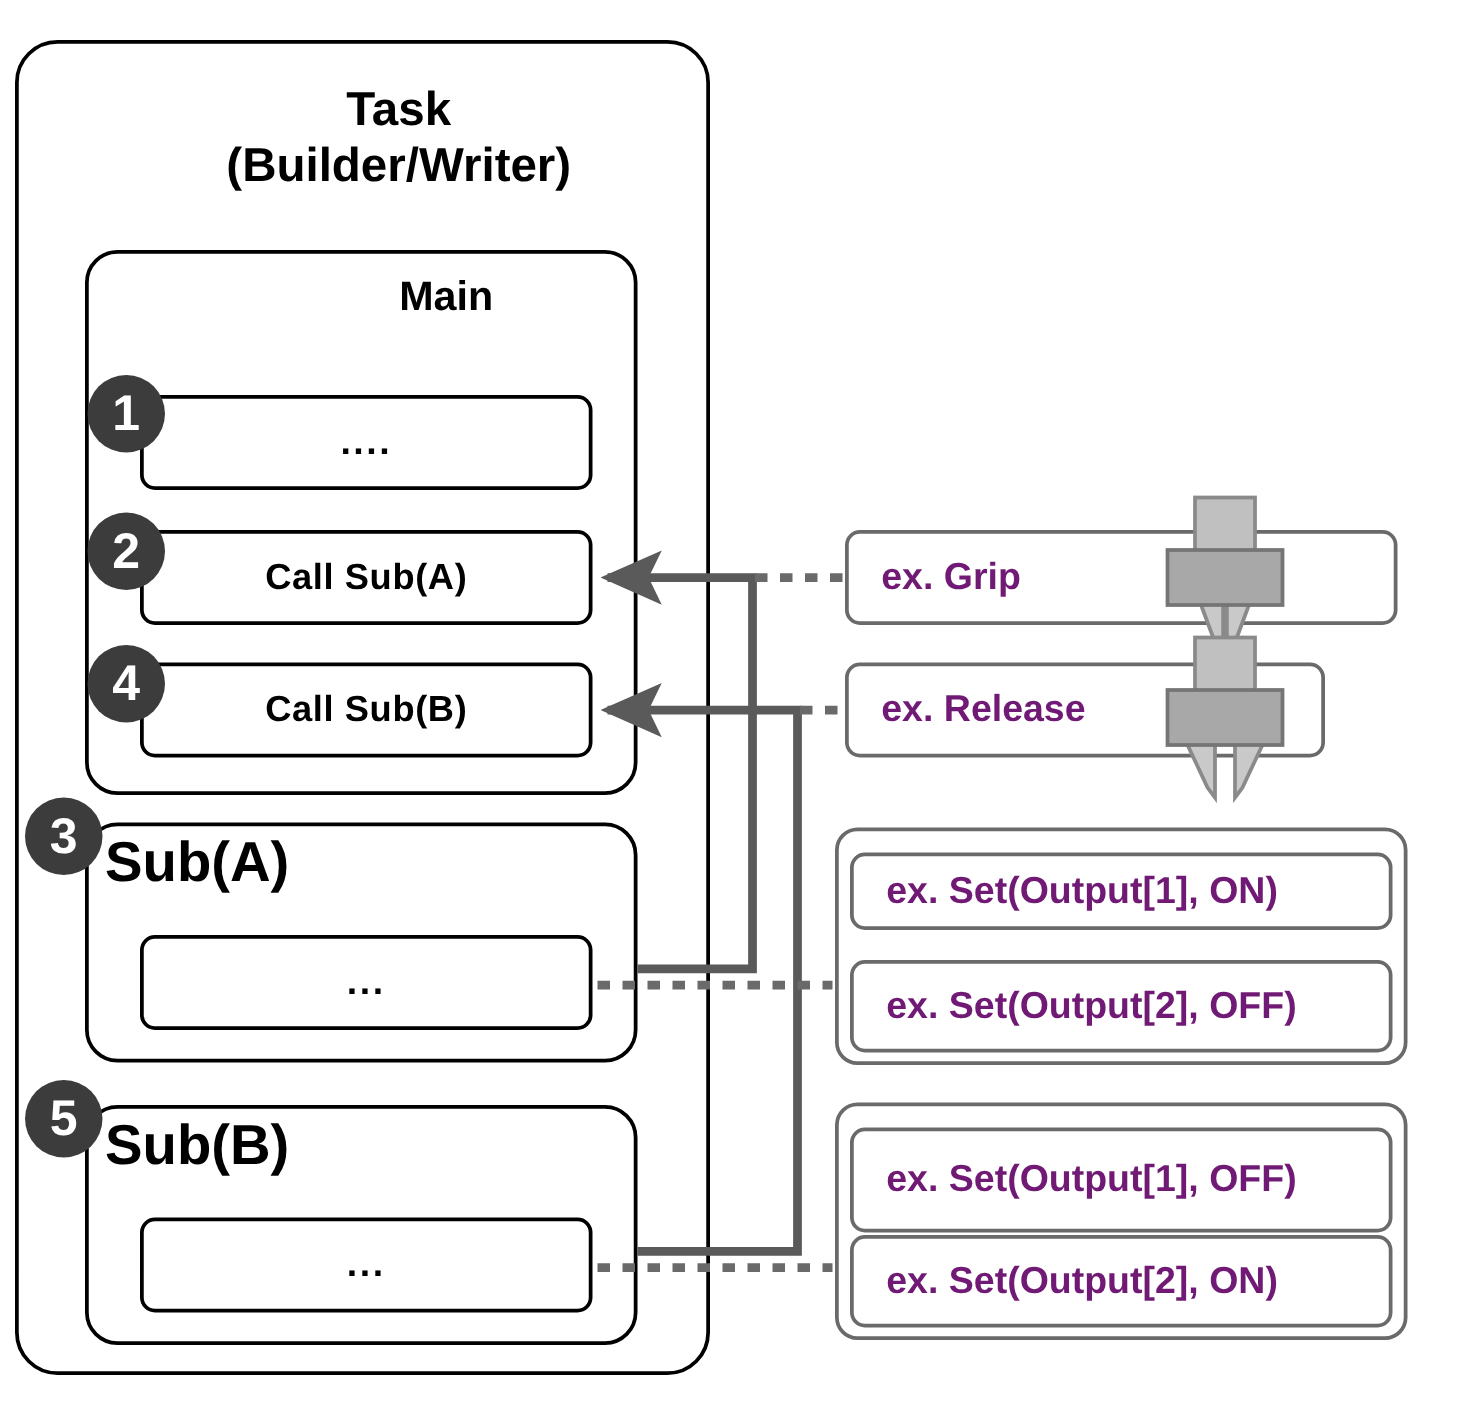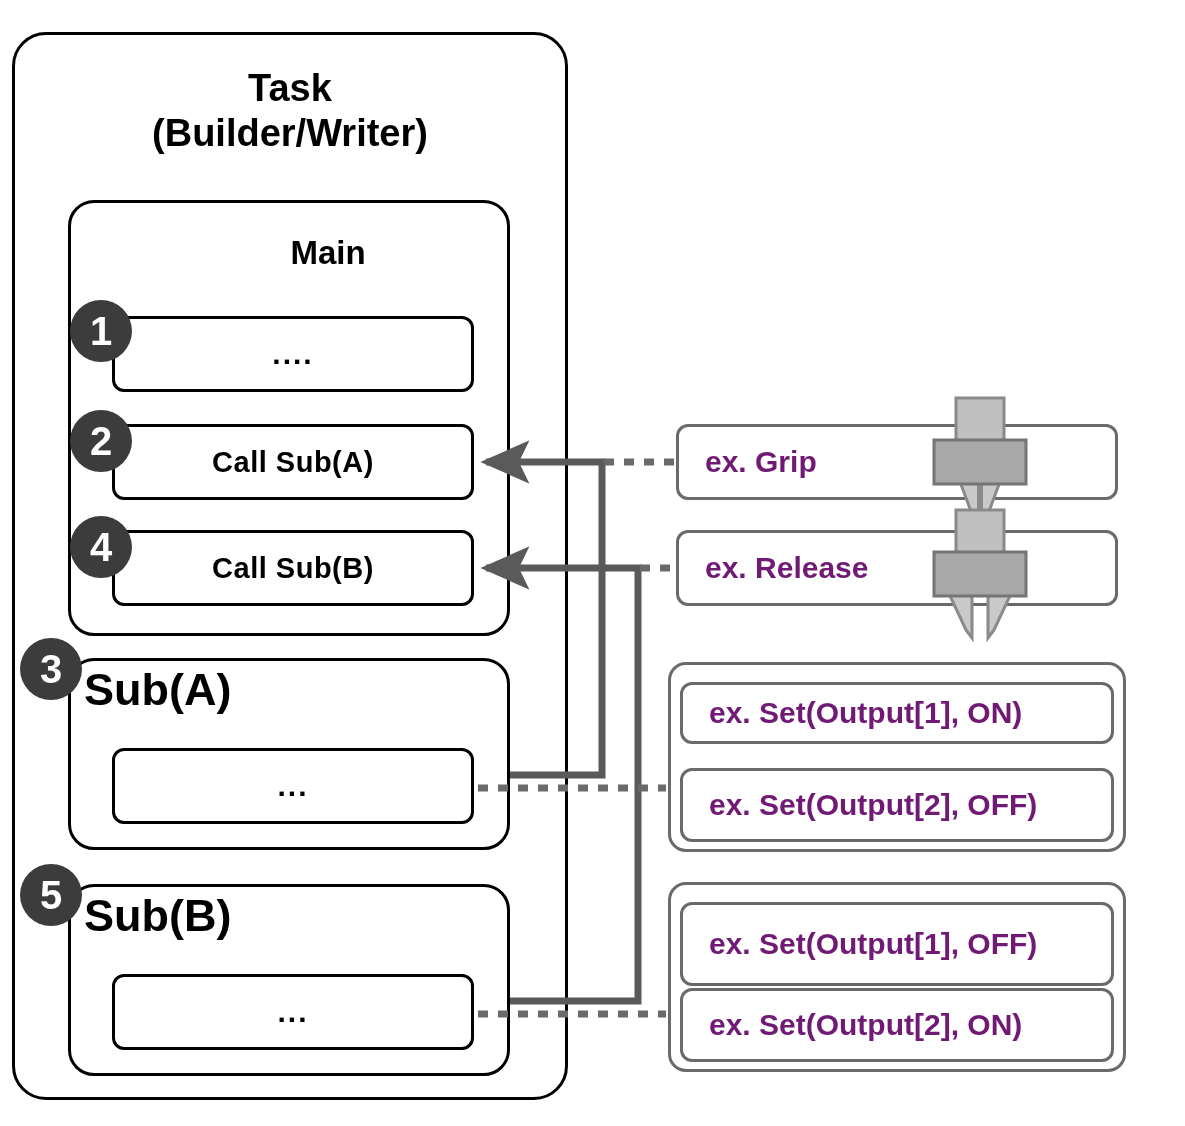--- a/index.html
+++ b/index.html
@@ -62,33 +62,33 @@
   }
 
   
   .title-center {
     position: absolute;
     text-align: center;
     font-weight: bold;
     color: #000000;
     line-height: 1.18;
     white-space: pre-line;
+    padding-left: 29px;
   }
   #task-title {
     left: 12px;
     top: 66px;
     width: 556px;
     font-size: 38px;
   }
   #main-title {
     left: 68px;
     top: 218px;
     width: 520px;
     font-size: 33px;
-    margin-top: 16px;
   }
   .sub-label {
     position: absolute;
     font-weight: bold;
     font-size: 45px;
     color: #000000;
     white-space: nowrap;
   }
   #sub-a-label { left: 84px; top: 664px; }
   #sub-b-label { left: 84px; top: 890px; }
@@ -149,21 +149,21 @@
     background: #ffffff;
     display: flex;
     align-items: center;
     font-weight: bold;
     font-size: 30px;
     color: #701a75;
     padding-left: 26px;
     white-space: nowrap;
   }
   #ex-grip    { left: 676px; top: 424px; width: 442px; height: 76px; }
-  #ex-release { left: 676px; top: 530px; width: 442px; height: 76px; }
+  #ex-release { left: 676px; top: 530px; width: 384px; height: 76px; }
 
   .ex-group {
     position: absolute;
     box-sizing: border-box;
     border: 3px solid #6a6a6a;
     border-radius: 18px;
     background: #ffffff;
   }
   #group-a { left: 668px; top: 662px; width: 458px; height: 190px; }
   #group-b { left: 668px; top: 882px; width: 458px; height: 190px; }

